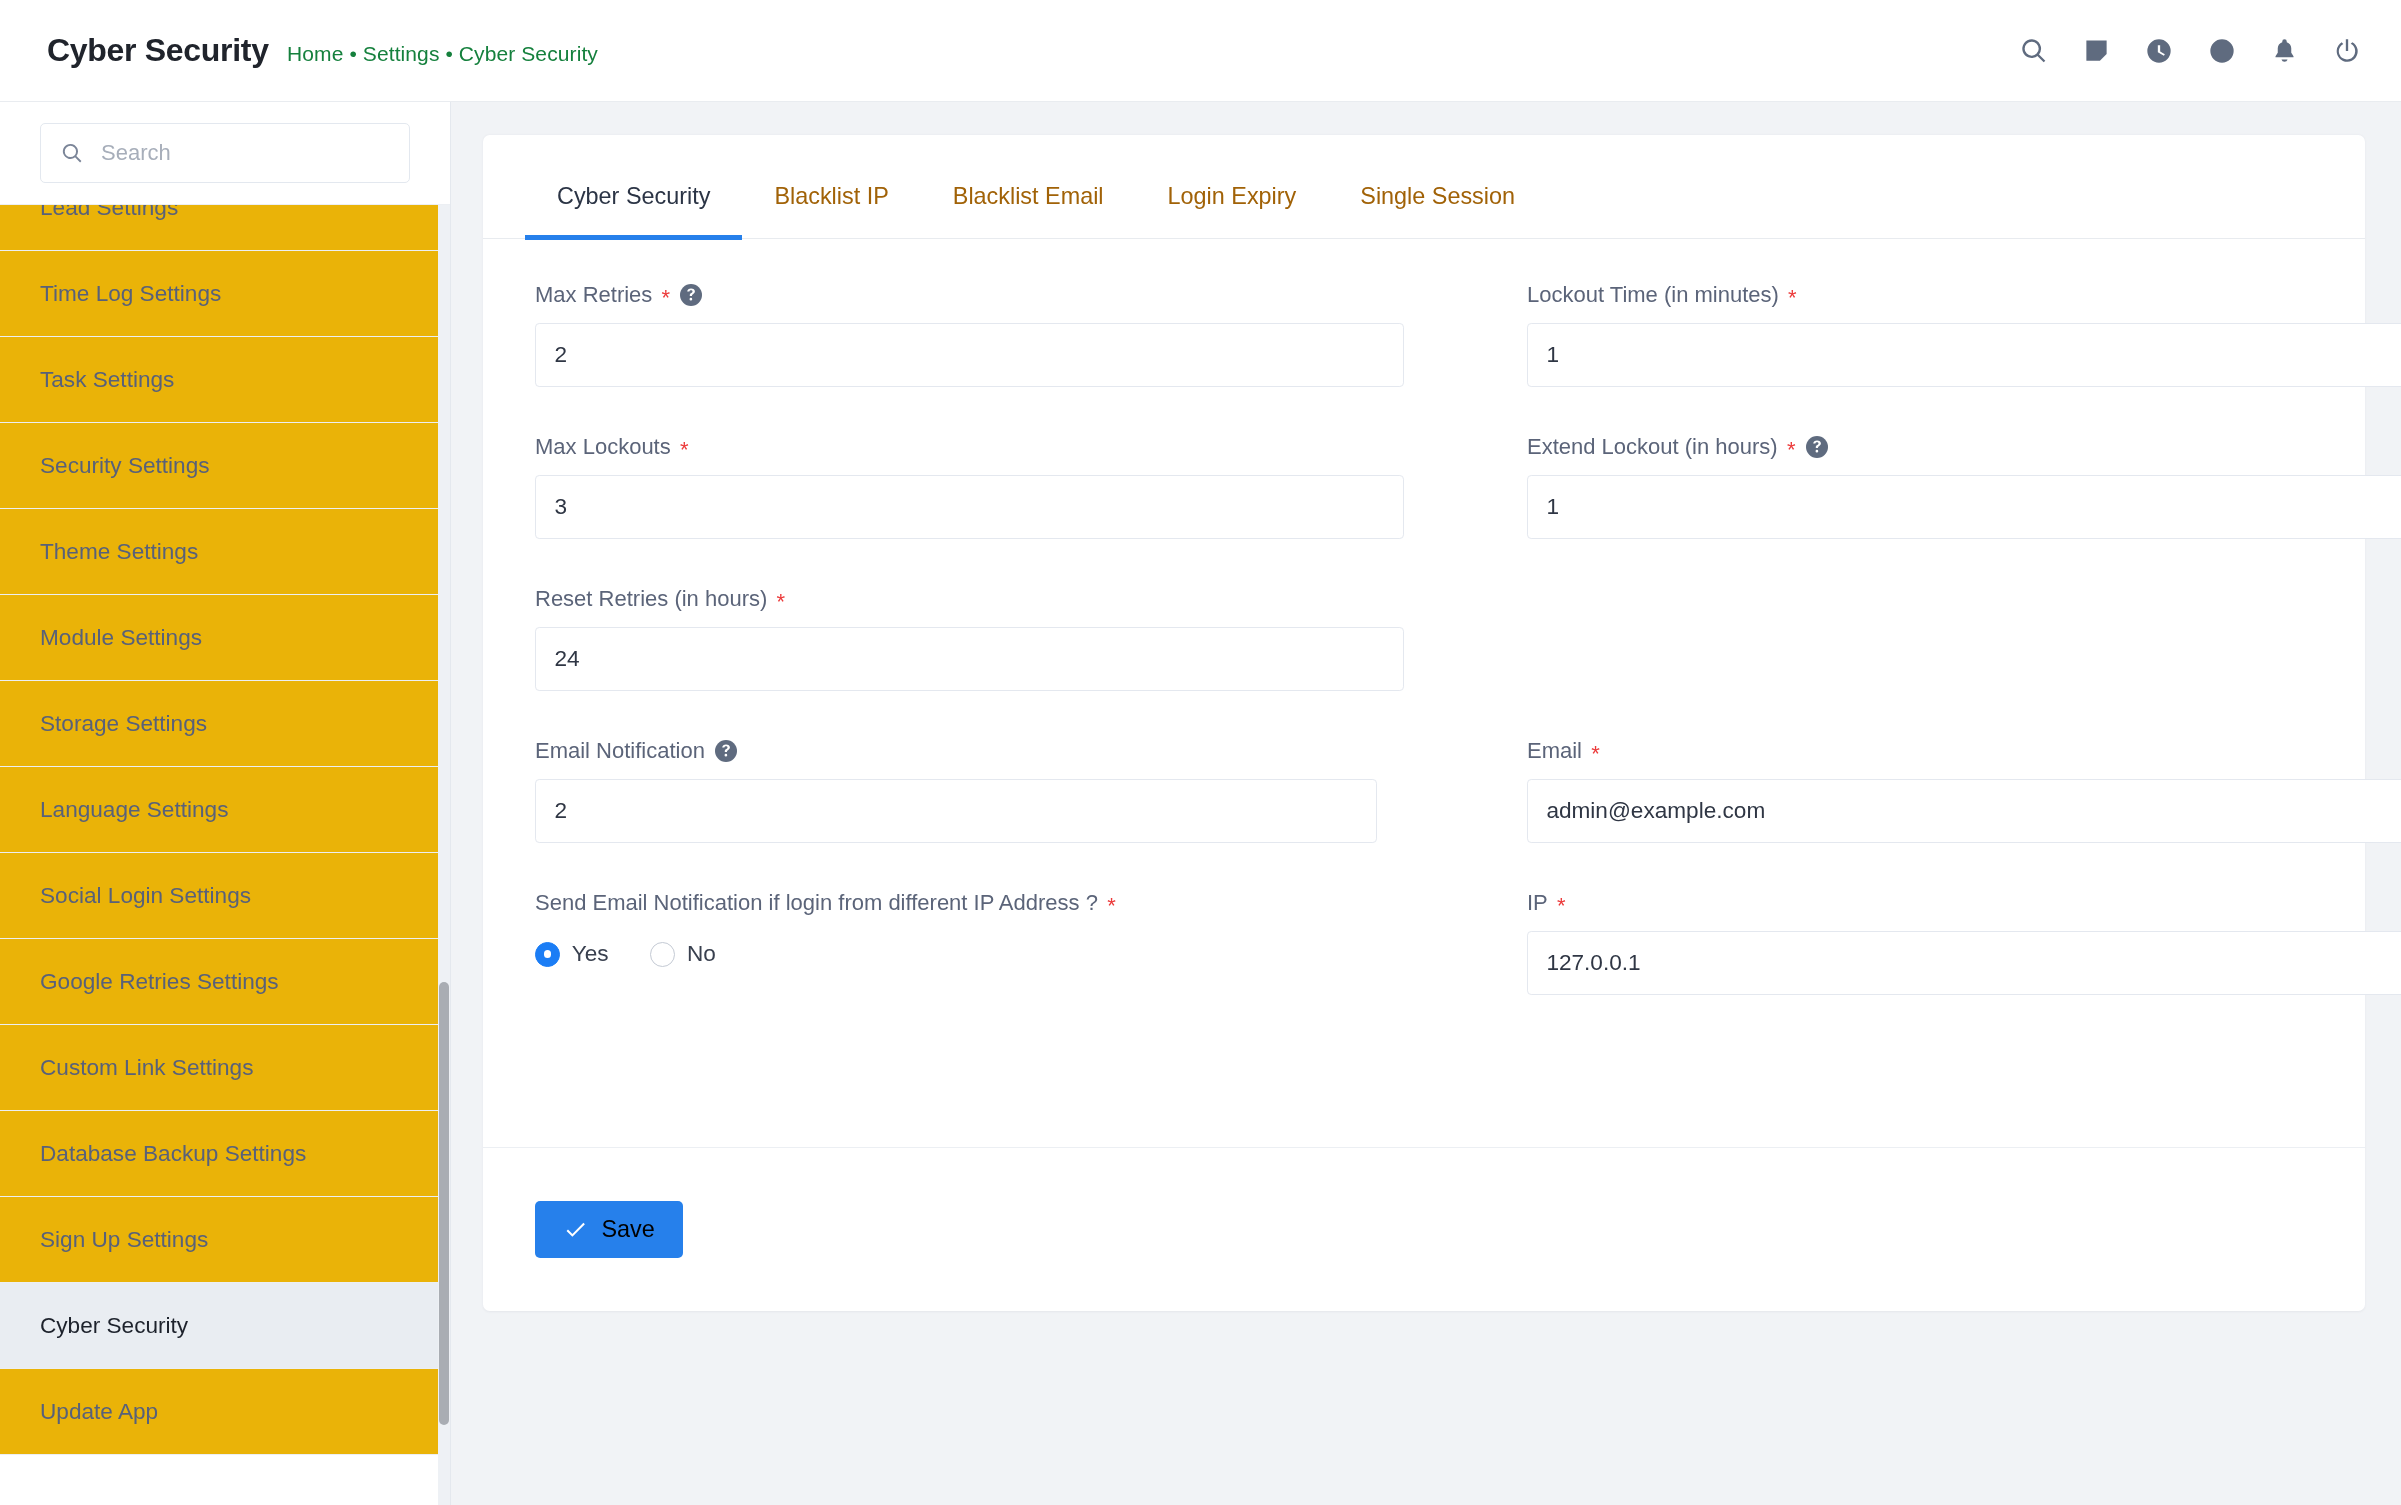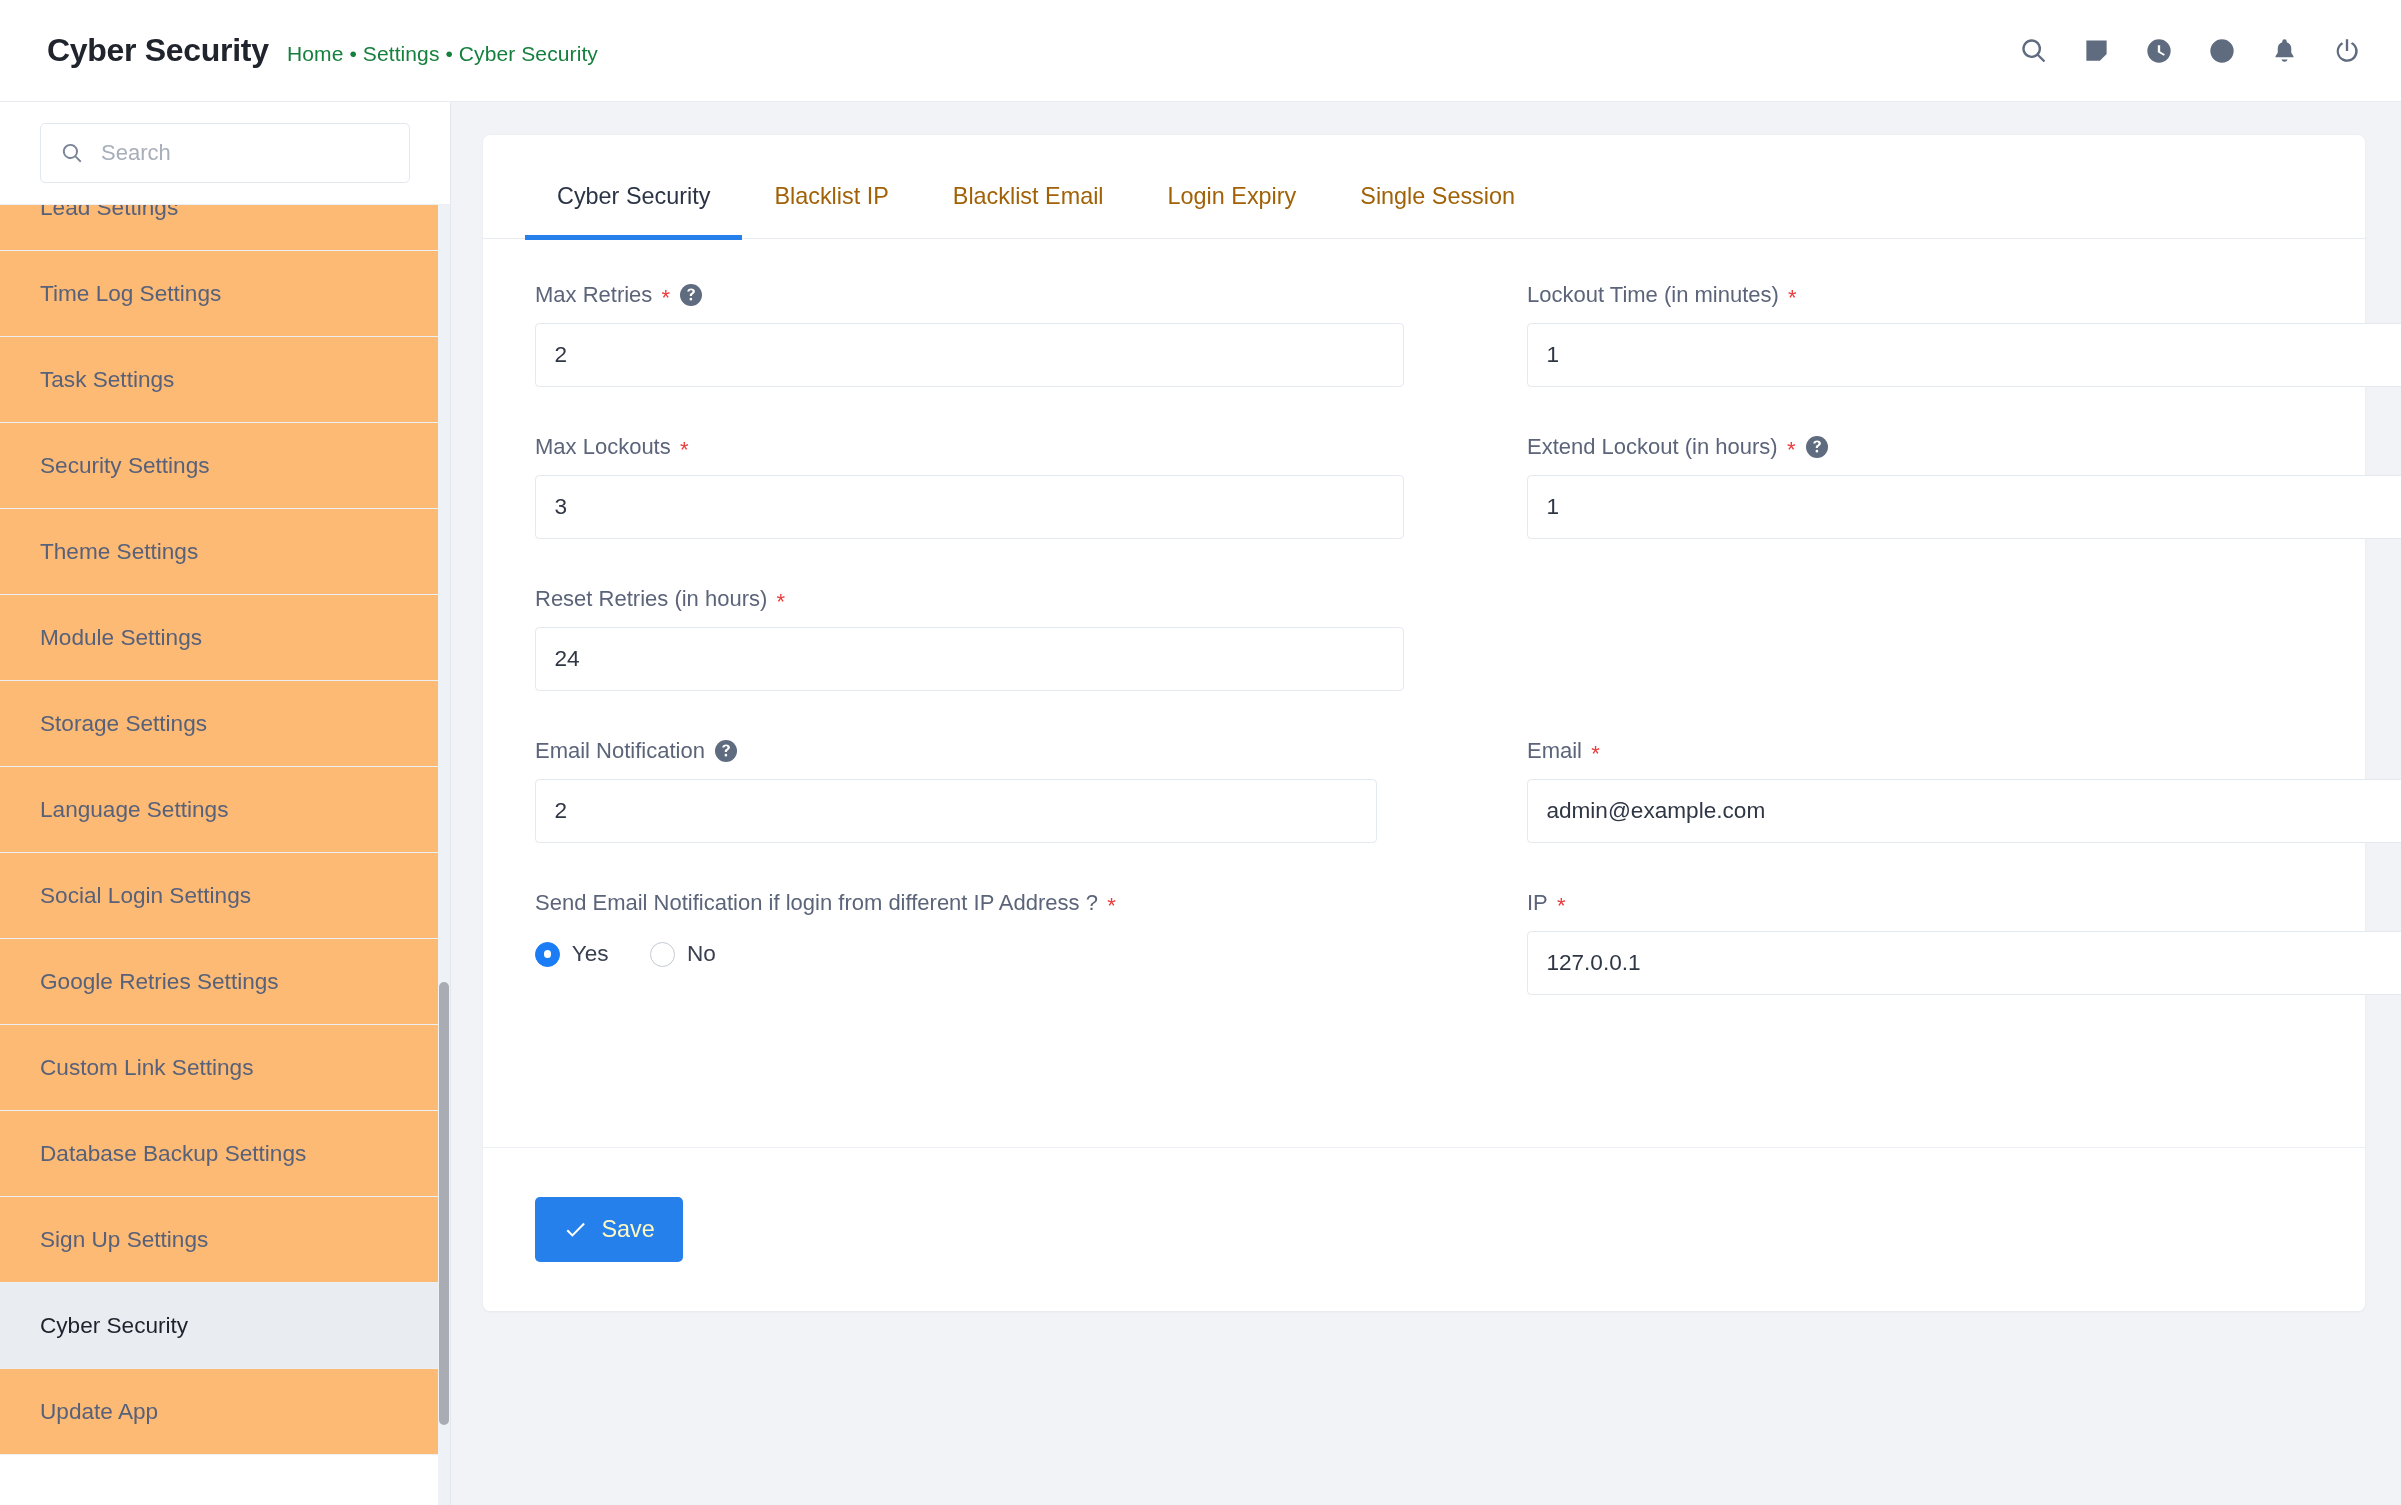--- a/index.html
+++ b/index.html
@@ -59,21 +59,21 @@
     height: 1302px;
     overflow: hidden;
     border-top: 0.8px solid #eceff3;
   }
   .navlist { position: absolute; top: -40px; left: 0; width: 451px; }
   .navitem {
     height: 86px; display: flex; align-items: center;
     padding-left: 40px;
     font-size: 22.6px; color: #58617a;
     border-bottom: 0.8px solid #eceff3;
-    background: #fdba74;
+    background: #eab308;
     white-space: nowrap;
   }
   .navitem.active {
     background: #e9edf2; color: #1d222c;
     border-right: 5px solid #2b303a;
   }
   .sb-track {
     position: absolute; top: 0; right: 0; width: 11.7px; height: 1302px;
     background: #eef1f5;
   }
@@ -142,23 +142,23 @@
   }
   .radio-label { font-size: 22.6px; color: #39404f; margin-right: 30px; }
 
   .footer {
     position: absolute; left: 0; right: 0; bottom: 0;
     height: 164px; border-top: 0.8px solid #eceff3;
     display: flex; align-items: center; padding-left: 52px;
   }
   .savebtn {
     display: inline-flex; align-items: center; gap: 13.4px;
-    height: 65px; padding: 16px 28px;
+    height: 57px; padding: 16px 28px;
     background: #2680eb; border: 0; border-radius: 5px;
-    color: #fef9c3; font-size: 23.4px;
+    color: #000000; font-size: 23.4px;
     font-family: "Liberation Sans", sans-serif;
     cursor: pointer;
   }
   .savebtn svg { display: block; fill: #fff; }
 </style>
 </head>
 <body>
 
 <div class="topbar">
   <div class="brand-wrap">

